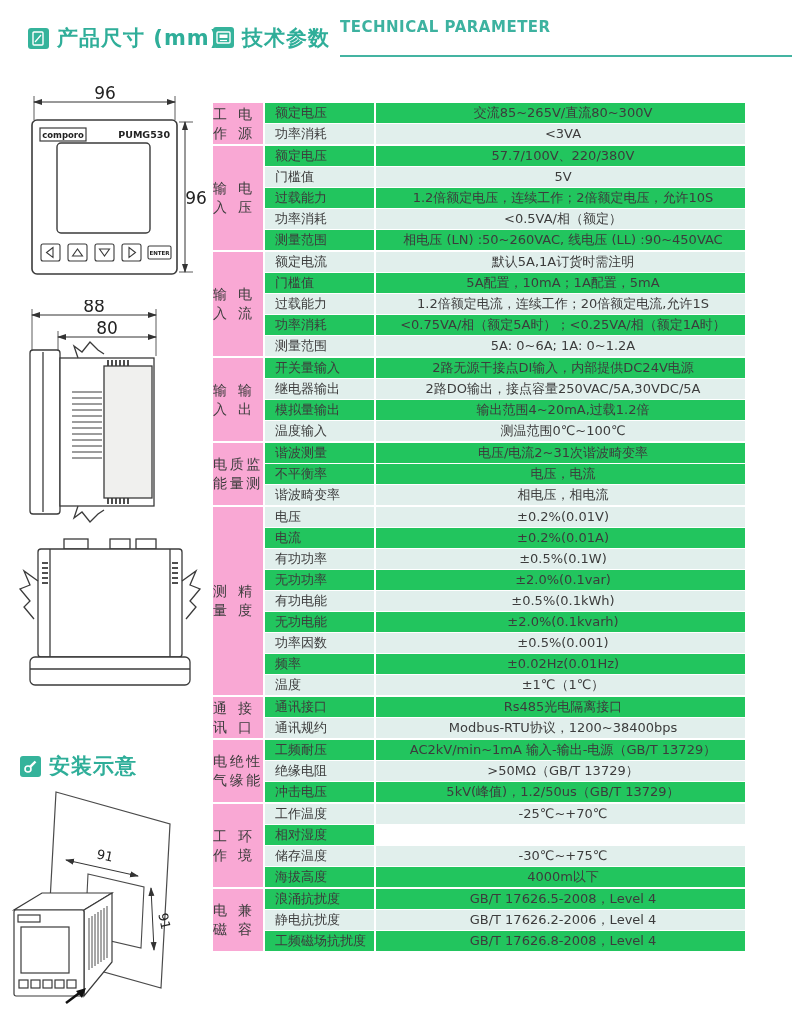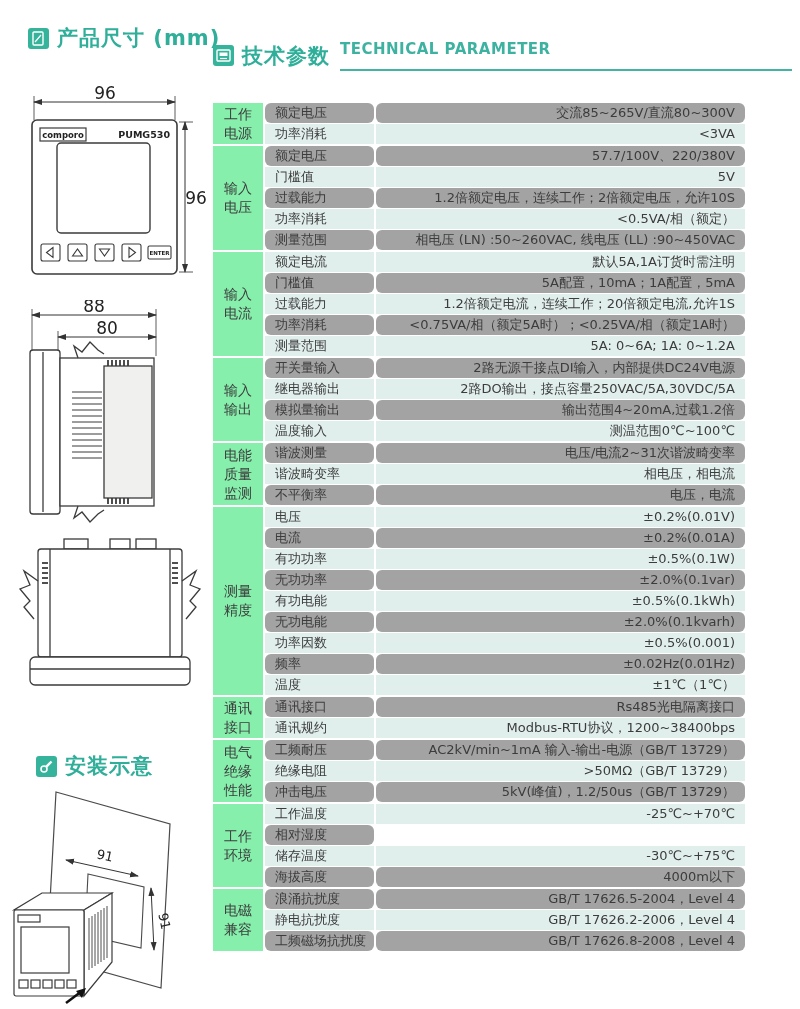--- a/index.html
+++ b/index.html
@@ -2,37 +2,37 @@
 <html><head>
 <meta charset="utf-8">
 <style>
   html,body{margin:0;padding:0;background:#f5faf9;}
   body{font-family:"DejaVu Sans","Liberation Sans",sans-serif;}
   .page{position:relative;width:800px;height:1009px;background:#ffffff;overflow:hidden;}
 
   
   .hdr{position:absolute;display:flex;align-items:center;gap:8px;color:#2fae99;}
   .hdr-left{left:28px;top:24px;}
-  .hdr-right{left:213px;top:40px;width:579px;}
+  .hdr-right{left:213px;top:18px;width:579px;}
   .hdr-cn{font-size:21px;font-weight:bold;letter-spacing:1px;white-space:nowrap;}
-  .en-wrap{flex:1;display:flex;align-items:flex-end;border-bottom:2px solid #44b4a2;padding-bottom:11px;margin-left:2px;align-self:flex-end;}
+  .en-wrap{flex:1;display:flex;align-items:flex-end;border-bottom:2px solid #44b4a2;padding-bottom:19px;margin-left:2px;align-self:flex-end;}
   .hdr-en{font-size:15px;font-weight:bold;letter-spacing:0.5px;white-space:nowrap;color:#3db2a0;}
   .icon-sq{width:21px;height:21px;background:#35b39b;border-radius:3px;flex:0 0 auto;display:flex;align-items:center;justify-content:center;}
-  .hdr-install{left:36px;top:752px;}
+  .hdr-install{left:20px;top:752px;}
 
   
   .tech-table{position:absolute;left:213px;top:103px;width:532px;color:#3c3c3c;}
   .t-sec{display:flex;margin-bottom:2px;}
-  .sec-label{width:50px;margin-right:2px;background:#86efac;display:flex;flex-direction:column;justify-content:center;align-items:center;font-size:14px;line-height:19px;flex:0 0 auto;}
+  .sec-label{width:50px;margin-right:2px;background:#f9a8d4;display:flex;flex-direction:row;justify-content:center;align-items:center;font-size:14px;line-height:19px;flex:0 0 auto;}
   .sec-rows{flex:1;display:flex;flex-direction:column;}
   .t-row{display:flex;height:20px;margin-bottom:1px;}
   .t-row:last-child{margin-bottom:0;}
   .cell-param{width:109px;margin-right:2px;padding-left:10px;box-sizing:border-box;font-size:13px;line-height:20px;white-space:nowrap;overflow:hidden;flex:0 0 auto;}
-  .cell-value{flex:1;padding-left:15px;padding-right:10px;box-sizing:border-box;font-size:13px;line-height:20px;white-space:nowrap;overflow:hidden;display:flex;justify-content:flex-end;}
-  .dark .cell-param,.dark .cell-value{background:#a3a3a3;border-radius:6px;}
+  .cell-value{flex:1;padding-left:15px;padding-right:10px;box-sizing:border-box;font-size:13px;line-height:20px;white-space:nowrap;overflow:hidden;display:flex;justify-content:center;}
+  .dark .cell-param,.dark .cell-value{background:#22c55e;}
   .light .cell-param,.light .cell-value{background:#e1efec;}
 
   
   .drawing{position:absolute;text-decoration:underline;}
   .d-front{left:12px;top:86px;}
   .d-side{left:16px;top:300px;}
   .d-rear{left:12px;top:533px;}
   .d-install{left:8px;top:790px;}
   svg text{font-family:"DejaVu Sans","Liberation Sans",sans-serif;}
   .dimtxt{font-size:17px;fill:#222;}
@@ -380,30 +380,30 @@
           <div>质量</div>
           <div>监测</div>
         </div>
         <div class="sec-rows">
           <div class="t-row dark">
             <div class="cell-param">谐波测量</div>
             <div class="cell-value">
               <span>电压/电流2~31次谐波畸变率</span>
             </div>
           </div>
+          <div class="t-row dark">
+            <div class="cell-param">不平衡率</div>
+            <div class="cell-value">
+              <span>电压，电流</span>
+            </div>
+          </div>
           <div class="t-row light">
             <div class="cell-param">谐波畸变率</div>
             <div class="cell-value">
               <span>相电压，相电流</span>
-            </div>
-          </div>
-          <div class="t-row dark">
-            <div class="cell-param">不平衡率</div>
-            <div class="cell-value">
-              <span>电压，电流</span>
             </div>
           </div>
         </div>
       </div>
       <div class="t-sec">
         <div class="sec-label">
           <div>测量</div>
           <div>精度</div>
         </div>
         <div class="sec-rows">
@@ -544,21 +544,21 @@
       </div>
       <div class="t-sec">
         <div class="sec-label">
           <div>电磁</div>
           <div>兼容</div>
         </div>
         <div class="sec-rows">
           <div class="t-row dark">
             <div class="cell-param">浪涌抗扰度</div>
             <div class="cell-value">
-              <span>GB/T 17626.5-2004，Level 4</span>
+              <span>GB/T 17626.5-2008，Level 4</span>
             </div>
           </div>
           <div class="t-row light">
             <div class="cell-param">静电抗扰度</div>
             <div class="cell-value">
               <span>GB/T 17626.2-2006，Level 4</span>
             </div>
           </div>
           <div class="t-row dark">
             <div class="cell-param">工频磁场抗扰度</div>

